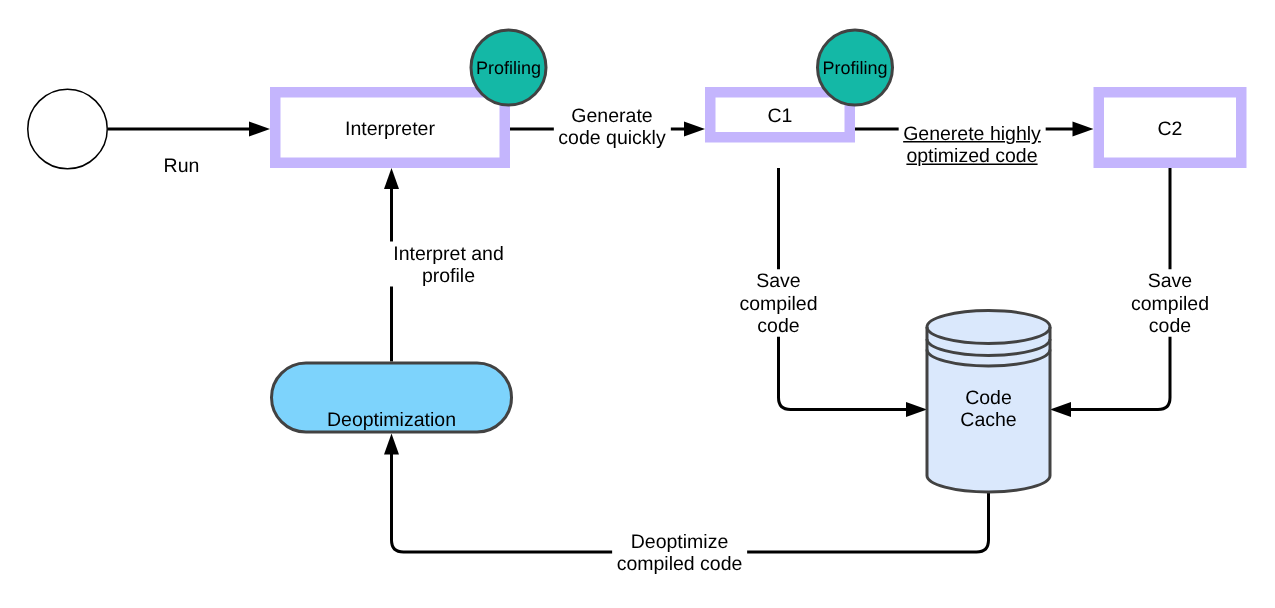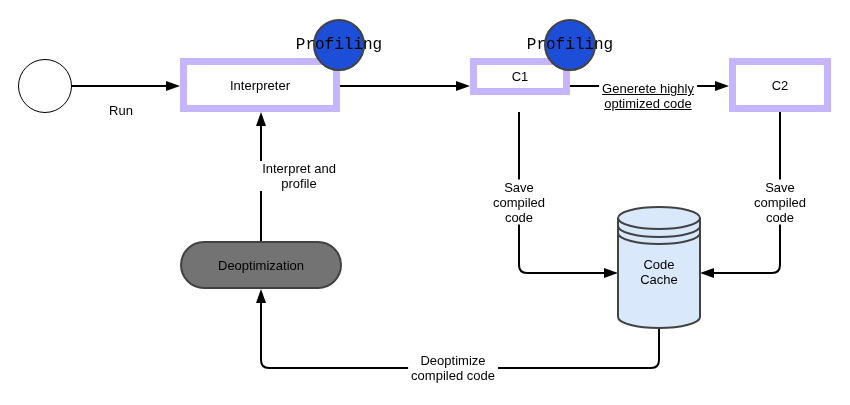--- a/index.html
+++ b/index.html
@@ -10,27 +10,27 @@
   .stage svg{position:absolute;left:0;top:0;}
   .edge{fill:none;stroke:#000;stroke-width:2;}
   .arrow{fill:#000;stroke:none;}
   .cyl-body{stroke:#424242;stroke-width:2;}
   .cyl-arc{fill:none;stroke:#424242;stroke-width:2;}
   .node{position:absolute;box-sizing:border-box;display:flex;align-items:center;justify-content:center;}
   .box{background:#ffffff;border:7px solid #c4b5fd;font-size:13px;}
   .start-circle{background:#ffffff;border:1.5px solid #000;border-radius:50%;}
   .badge{
     position:absolute;box-sizing:border-box;border-radius:50%;
-    background:#1d4ed8;border:2px solid #424242;
-    display:flex;align-items:center;justify-content:center;font-size:16px;font-family:Liberation Mono, monospace;
+    background:#14b8a6;border:2px solid #424242;
+    display:flex;align-items:center;justify-content:center;font-size:12px;
   }
   .pill{
     position:absolute;box-sizing:border-box;border-radius:24px;
-    background:#737373;border:2px solid #424242;
-    display:flex;align-items:center;justify-content:center;font-size:13px;
+    background:#7dd3fc;border:2px solid #424242;
+    display:flex;align-items:flex-end;justify-content:center;font-size:13px;
   }
   .elabel{
     position:absolute;transform:translate(-50%,-50%);
     background:#ffffff;padding:0 3px;font-size:13px;line-height:15px;
     text-align:center;white-space:pre-line;
   }
   .nlabel{
     position:absolute;transform:translate(-50%,-50%);
     font-size:13px;line-height:15px;text-align:center;white-space:pre-line;
   }
@@ -95,20 +95,22 @@
 
   <div class="pill" style="left:180px;top:241px;width:162px;height:48px;">
     <span>Deoptimization</span>
   </div>
 
   <div class="nlabel" style="left:659px;top:272px;">Code
 Cache</div>
 
   <div class="elabel" style="left:121px;top:86px;margin-top:24px;">Run</div>
 
+  <div class="elabel" style="left:408px;top:84px;">Generate
+code quickly</div>
 
   <div class="elabel" style="left:648px;top:96px;text-decoration:underline;">Generete highly
 optimized code</div>
 
   <div class="elabel" style="left:519px;top:202px;">Save
 compiled
 code</div>
 
   <div class="elabel" style="left:780px;top:202px;">Save
 compiled

